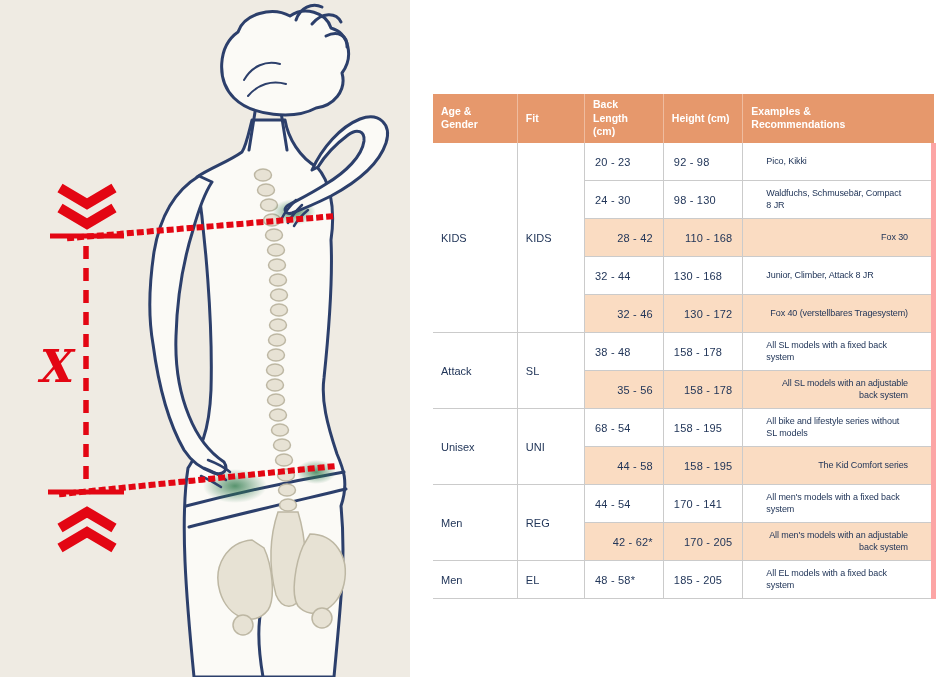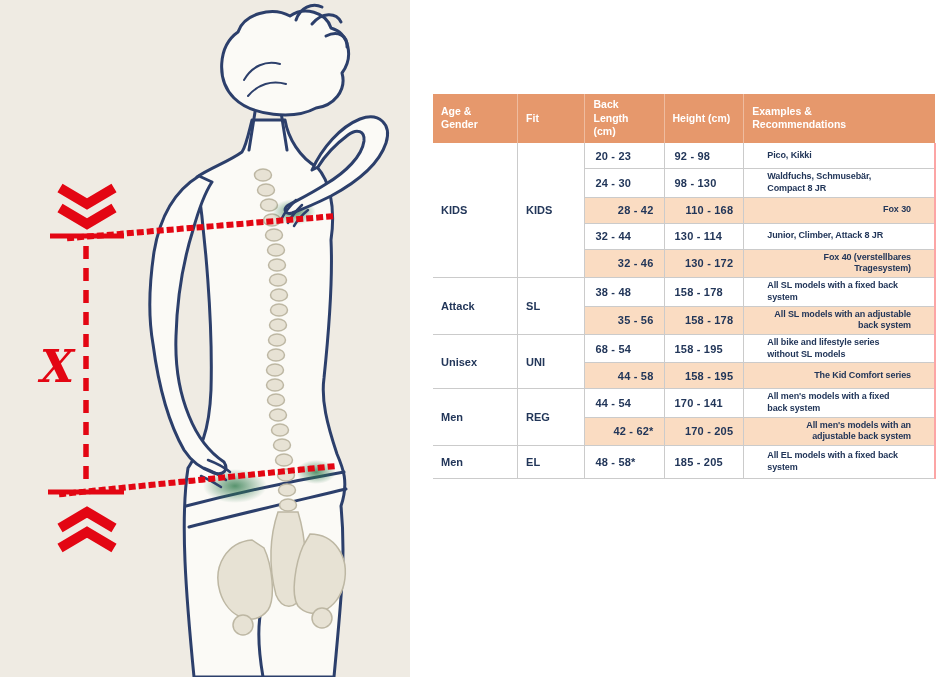--- a/index.html
+++ b/index.html
@@ -5,26 +5,26 @@
   *{margin:0;padding:0;box-sizing:border-box;}
   html,body{width:936px;height:677px;}
   body{position:relative;background:#fff;font-family:"Liberation Sans",sans-serif;overflow:hidden;}
   .panel-left{position:absolute;left:0;top:0;width:410px;height:677px;background:var(--panel-bg,#EFEBE3);}
   .panel-left svg{display:block;width:410px;height:677px;}
   .table-wrap{position:absolute;left:433px;top:94px;}
   table{border-collapse:collapse;table-layout:fixed;}
   th{background:var(--header-bg,#E6986C);color:#fff;font-size:10.5px;font-weight:700;text-align:left;
      vertical-align:middle;padding:4px 8px;height:36px;white-space:pre-line;line-height:1.3;}
   th+th{border-left:1px solid rgba(255,255,255,.35);}
-  td{height:26px;vertical-align:middle;color:var(--text-navy,#223659);
-     border-bottom:1px solid #CBCBCB;font-weight:700;background:#fff;}
+  td{height:38px;vertical-align:middle;color:var(--text-navy,#223659);
+     border-bottom:1px solid #CBCBCB;font-weight:400;background:#fff;}
   .age-cell,.fit-cell{font-size:11px;padding:10px 8px;}
   .fit-cell,.num-cell,.ex-cell{border-left:1px solid #CBCBCB;}
   .num-cell{font-size:11px;padding:2px 10px;letter-spacing:.2px;}
-  .ex-cell{font-size:9px;padding:2px 23px;line-height:1.3;border-right:2px solid #fca5a5;letter-spacing:-.1px;}
+  .ex-cell{font-size:9px;padding:2px 23px;line-height:1.3;border-right:5px solid #fca5a5;letter-spacing:-.1px;}
   td.hl{background:var(--highlight-bg,#FADCC2);text-align:right;}
 </style>
 </head>
 <body>
 
 <div class="panel-left">
   <svg viewBox="0 0 410 677" xmlns="http://www.w3.org/2000/svg">
     <defs>
       <radialGradient id="greenGlow">
         <stop offset="0" stop-color="#2F7A4C" stop-opacity="0.8"></stop>
@@ -138,21 +138,21 @@
           <td class="num-cell">98 - 130</td>
           <td class="ex-cell">Waldfuchs, Schmusebär, Compact 8 JR</td>
         </tr>
         <tr>
           <td class="num-cell hl">28 - 42</td>
           <td class="num-cell hl">110 - 168</td>
           <td class="ex-cell hl">Fox 30</td>
         </tr>
         <tr>
           <td class="num-cell">32 - 44</td>
-          <td class="num-cell">130 - 114</td>
+          <td class="num-cell">130 - 168</td>
           <td class="ex-cell">Junior, Climber, Attack 8 JR</td>
         </tr>
         <tr>
           <td class="num-cell hl">32 - 46</td>
           <td class="num-cell hl">130 - 172</td>
           <td class="ex-cell hl">Fox 40 (verstellbares Tragesystem)</td>
         </tr>
         <tr>
           <td rowspan="2" class="age-cell">Attack</td>
           <td rowspan="2" class="fit-cell">SL</td>

